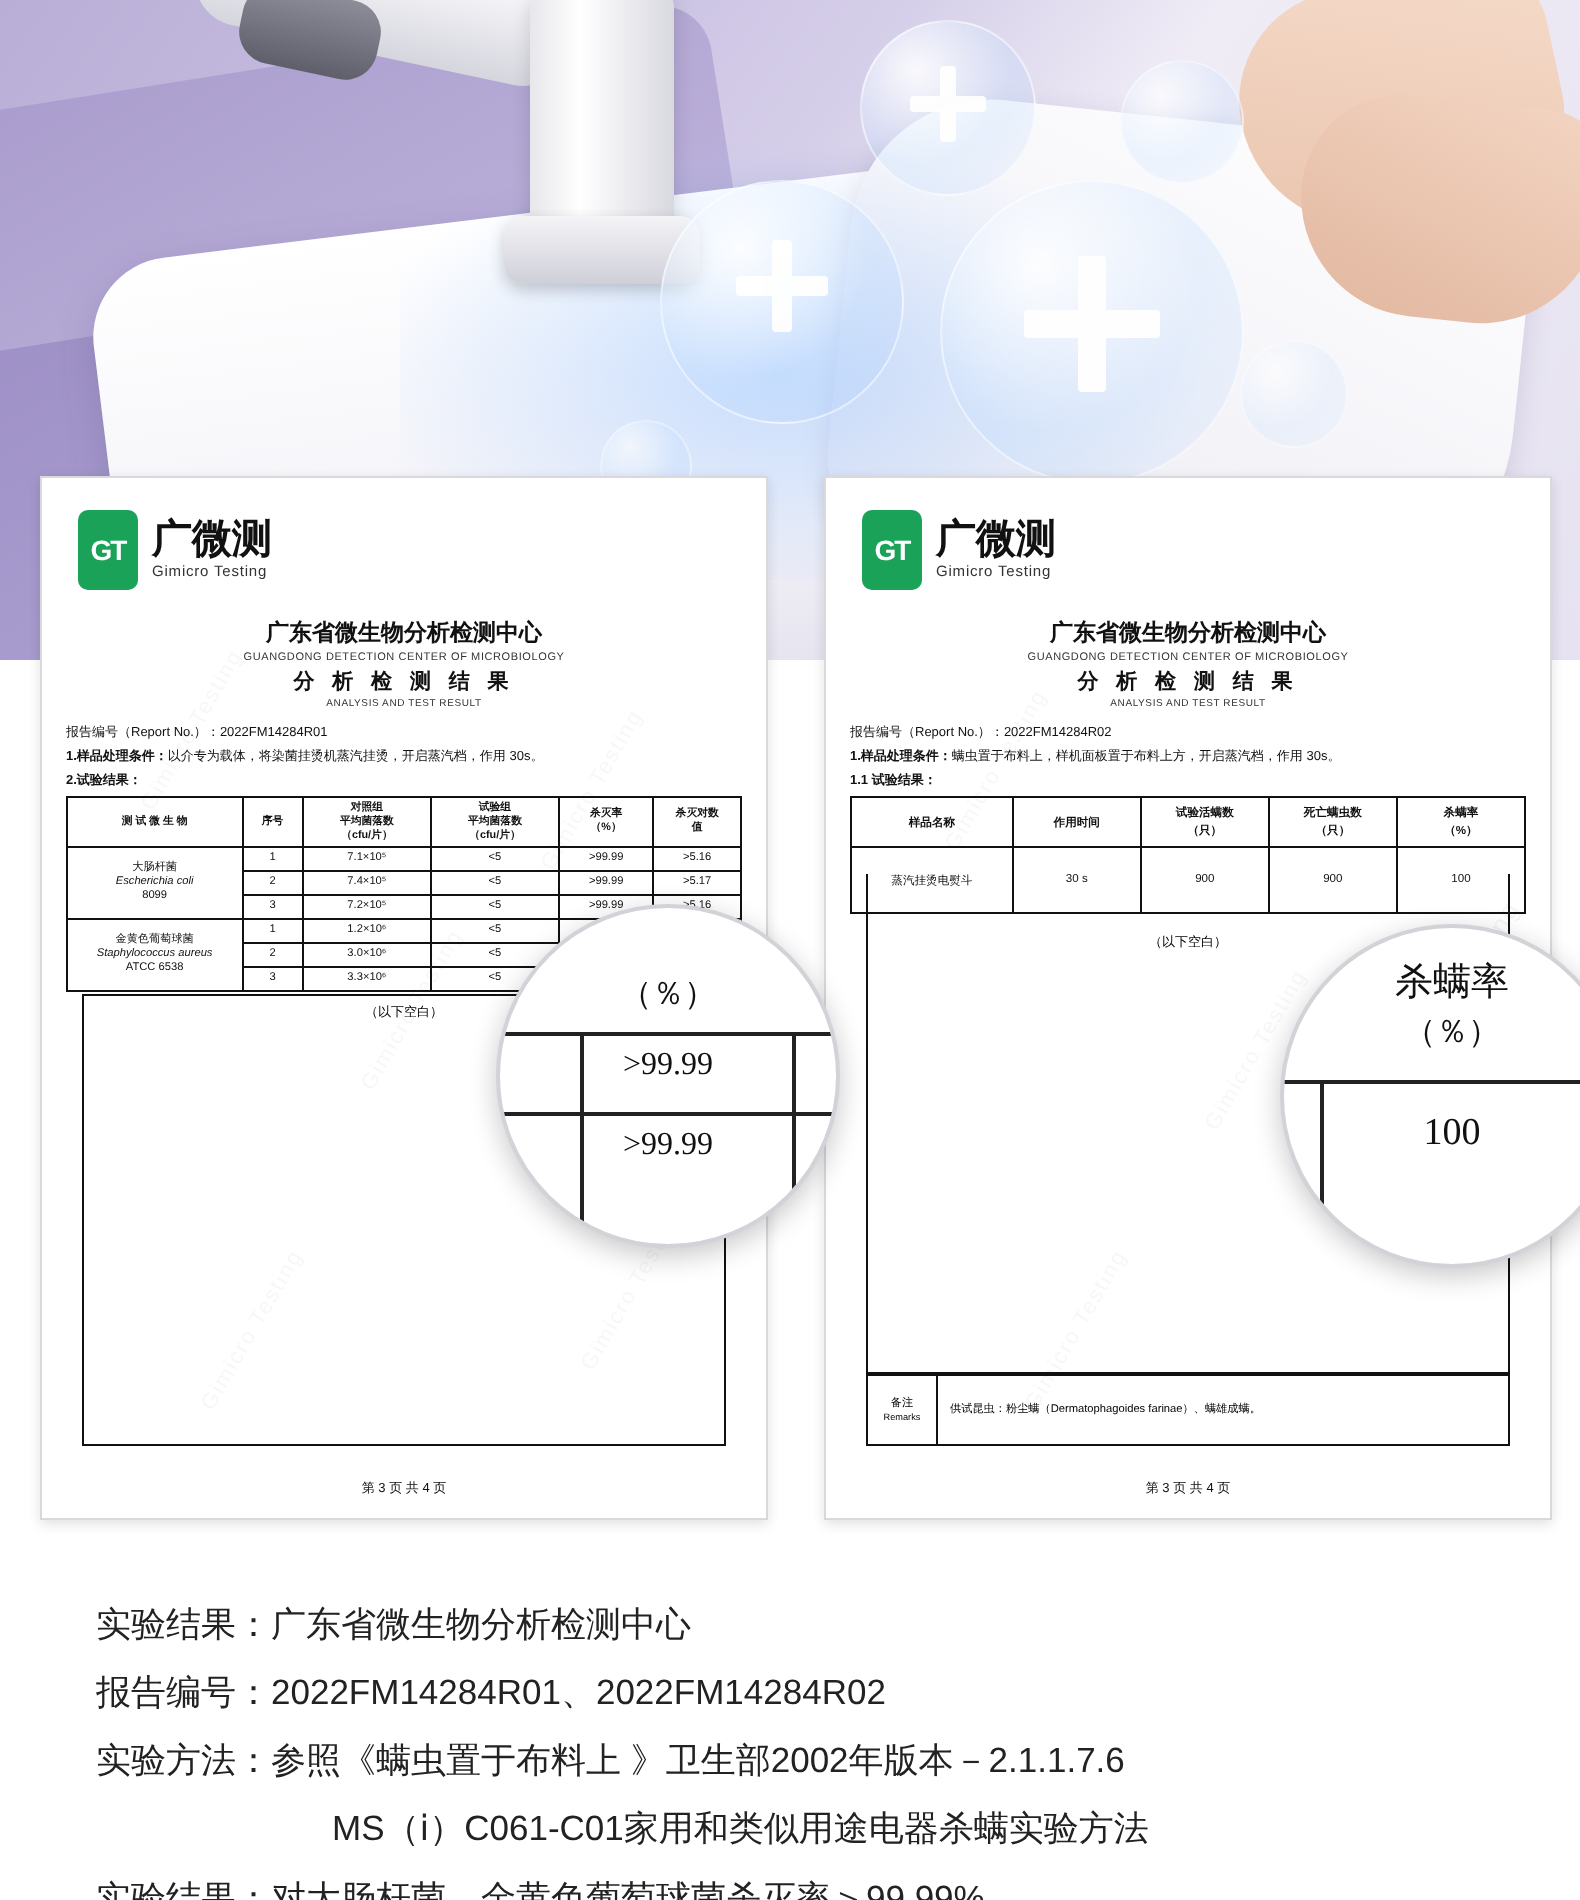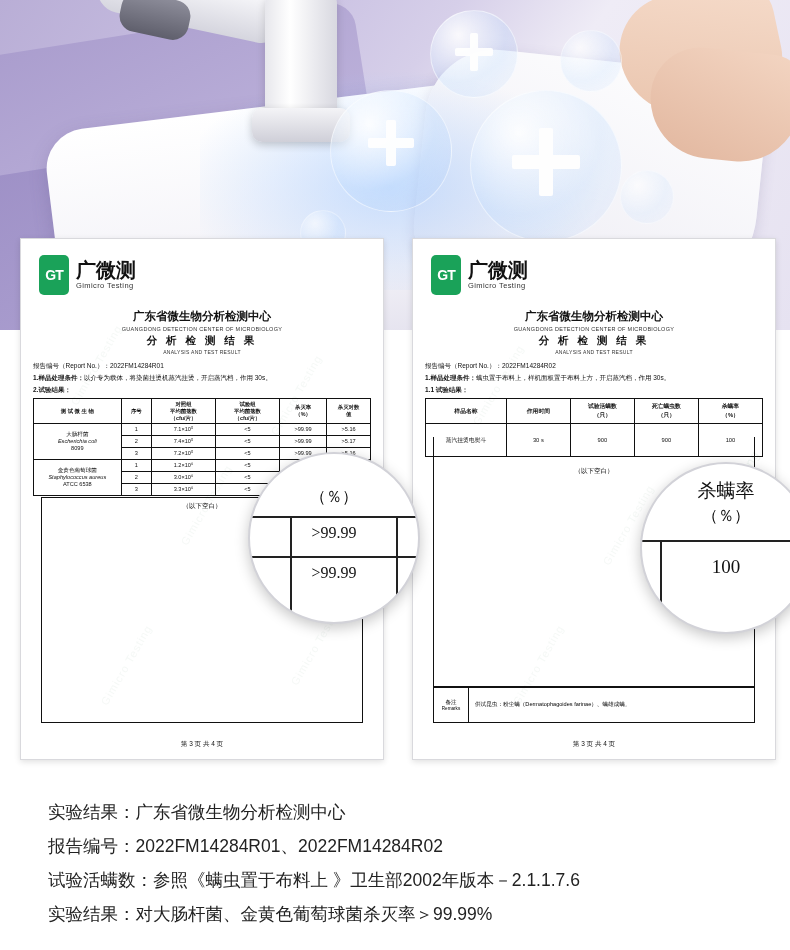--- a/index.html
+++ b/index.html
@@ -510,20 +510,23 @@
   </div>
 
   <div class="summary">
     <div class="row">
       <span>实验结果：</span><span>广东省微生物分析检测中心</span>
     </div>
     <div class="row">
       <span>报告编号：</span><span>2022FM14284R01、2022FM14284R02</span>
     </div>
     <div class="row">
-      <span>试验活螨数：</span><span>参照《螨虫置于布料上 》卫生部2002年版本－2.1.1.7.6</span>
+      <span>实验方法：</span><span>参照《螨虫置于布料上 》卫生部2002年版本－2.1.1.7.6</span>
+    </div>
+    <div class="row ind">
+      <span>MS（ⅰ）C061-C01家用和类似用途电器杀螨实验方法</span>
     </div>
     <div class="row">
       <span>实验结果：</span><span>对大肠杆菌、金黄色葡萄球菌杀灭率＞99.99%</span>
     </div>
   </div>
 
 </div>
 
 </body></html>

